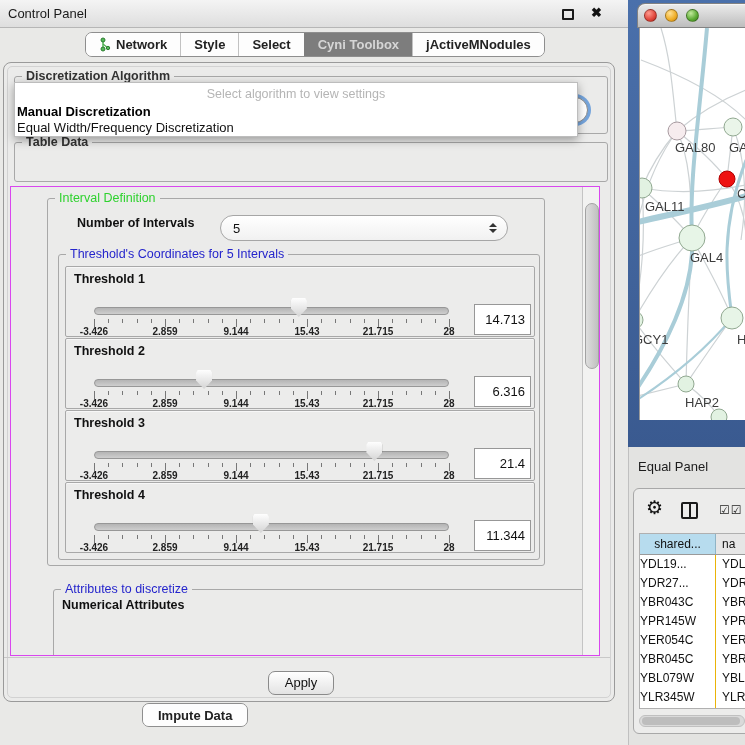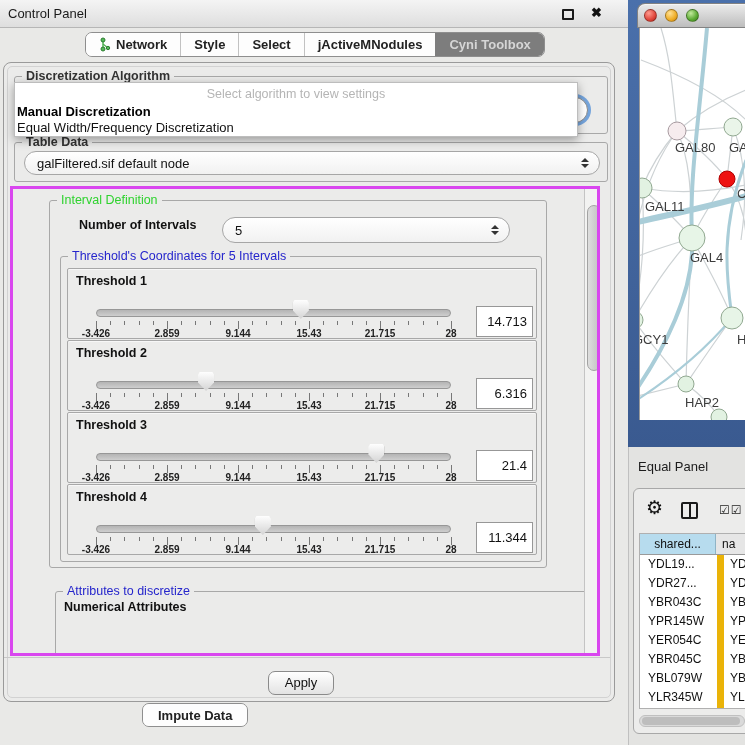--- a/index.html
+++ b/index.html
@@ -43,21 +43,21 @@
 
   
   .focus-combo { position:absolute; left:18px; top:97px; width:570px; height:26px; background:#fff;
     border:1px solid #8a8a8a; border-radius:13px; box-shadow:0 0 0 3px rgba(104,156,217,0.9); }
 
   .g-algorithm { left:14px; top:76px; width:594px; height:58px; }
   .g-tabledata { left:14px; top:142px; width:594px; height:40px; }
   .tabledata-combo { left:24px; top:151px; width:576px; height:24px; }
 
   .viewport { position:absolute; left:10px; top:186px; width:590px; height:470px;
-    border:3px solid #d946ef; background:#ebebea; overflow:hidden; }
+    border:1px solid #d946ef; background:#ebebea; overflow:hidden; }
   .vscroll { position:absolute; left:571px; top:0; width:19px; height:470px; background:#f2f2f1; border-left:1px solid #c4c4c4; }
   .vscroll .thumb { position:absolute; left:2px; top:16px; width:14px; height:166px; border-radius:7px;
     background:linear-gradient(90deg,#dedede,#c0c0c0); border:1px solid #a2a2a2; }
 
   .g-interval { left:36px; top:11px; width:498px; height:368px; }
   .num-label { position:absolute; left:29px; top:17px; font-size:12.5px; font-weight:bold; color:#111; }
   .num-combo { left:172px; top:16px; width:288px; height:26px; border-radius:13px; }
   .g-thresholds { left:10px; top:55px; width:482px; height:306px; }
 
   .tpanel { position:absolute; left:6px; width:470px; height:71px; background:#ececeb;
@@ -121,21 +121,21 @@
   .tp-split { position:absolute; left:47px; top:13px; width:17px; height:17px; border:2px solid #1a1a1a; border-radius:2px; }
   .tp-split i { position:absolute; left:50%; top:0; bottom:0; width:2px; margin-left:-1px; background:#1a1a1a; }
   .tp-checks { position:absolute; left:85px; top:14px; font-size:12px; color:#222; letter-spacing:1px; }
   .tp-table { position:absolute; left:5px; top:44px; right:0; bottom:24px; background:#fff;
     border:1px solid #b0b0b0; overflow:hidden; }
   .tp-header { display:flex; height:21px; border-bottom:1px solid #9a9a9a; }
   .tp-h1 { width:76px; background:#b7dcee; border-right:1px solid #8fb4c6; font-size:12px; color:#111;
     text-align:center; line-height:21px; }
   .tp-h2 { flex:1; background:#e6e6e6; font-size:12px; color:#111; padding-left:6px; line-height:21px; }
   .tp-row { display:flex; height:19px; font-size:12px; color:#111; }
-  .tp-c1 { width:84px; padding-left:8px; line-height:19px; border-right:7px solid #eab308; white-space:nowrap; overflow:hidden; }
+  .tp-c1 { width:76px; line-height:19px; border-right:1px solid #eab308; white-space:nowrap; overflow:hidden; }
   .tp-c2 { flex:1; padding-left:6px; line-height:19px; white-space:nowrap; overflow:hidden; }
   .tp-hscroll { position:absolute; left:5px; right:2px; bottom:6px; height:12px; border-radius:6px;
     background:#dadada; border:1px solid #c0c0c0; }
   .tp-hscroll .thumb { position:absolute; left:2px; top:1px; height:8px; width:94%; border-radius:4px; background:#bdbdbd; }
 </style>
 </head>
 <body>
 
 <div class="page">
 
@@ -159,46 +159,39 @@
             </svg>
           </span>
           <span>Network</span>
         </div>
         <div class="tab">
           <span>Style</span>
         </div>
         <div class="tab">
           <span>Select</span>
         </div>
+        <div class="tab selected">
+          <span>Cyni Toolbox</span>
+        </div>
         <div class="tab">
           <span>jActiveMNodules</span>
         </div>
-        <div class="tab selected">
-          <span>Cyni Toolbox</span>
-        </div>
       </nav>
 
     <div class="cp-outer">
       <div class="cp-outer-inner"></div>
     </div>
 
     <div class="group g-algorithm">
       <span class="group-legend">Discretization Algorithm</span>
     </div>
     <div class="focus-combo"></div>
 
     <div class="group g-tabledata">
       <span class="group-legend">Table Data</span>
-    </div>
-    <div class="combo tabledata-combo">
-      <span class="combo-text">galFiltered.sif default node</span>
-      <span class="spin">
-          <i class="up"></i>
-          <i class="dn"></i>
-        </span>
     </div>
 
     <div class="viewport">
 
       <div class="group g-interval">
         <span class="group-legend legend-green">Interval Definition</span>
         <span class="num-label">Number of Intervals</span>
         <div class="combo num-combo">
           <span class="combo-text">5</span>
           <span class="spin">

